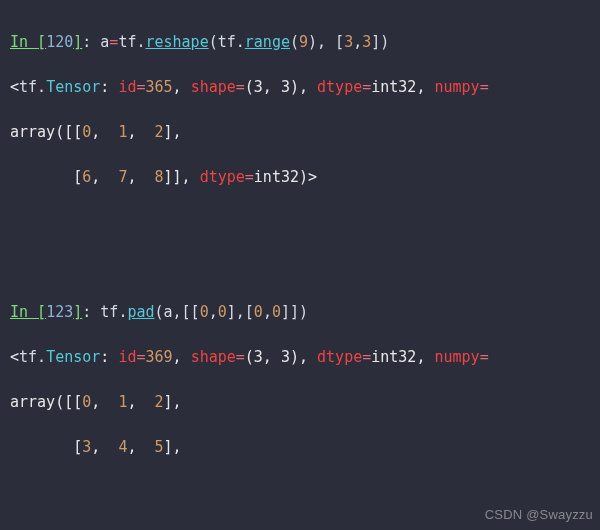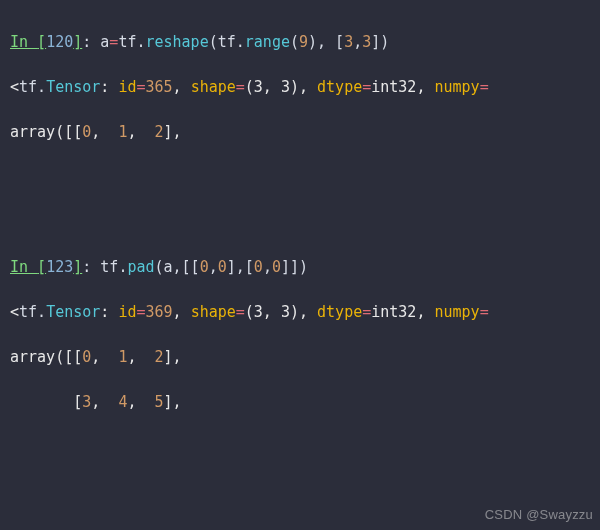--- a/index.html
+++ b/index.html
@@ -18,25 +18,25 @@
     padding:8px 10px;
     white-space:pre;
   }
   .ln{display:block;}
   .prompt-in .bracket{color:#7fd97f;text-decoration:underline;}
   .prompt-in .num{color:#8ab3d5;text-align:right;}
   .prompt-out .bracket{color:#e06c75;}
   .prompt-out .num{color:#e06c75;}
   .var{color:#d6dbe5;}
   .op{color:#e06c75;}
-  .fn{color:#56c8d8;}
+  .fn{color:#56c8d8;text-decoration:underline;}
   .paren{color:#d6dbe5;}
   .int{color:#d19a66;}
   .out-angle{color:#e8e8e8;}
-  .out-key{color:#eab308;}
+  .out-key{color:#ef4444;}
   .out-txt{color:#e8e8e8;}
   .arr-num{color:#d19a66;}
   .tensor-word{color:#56c8d8;}
   .tf-word{color:#d6dbe5;}
   .dot{color:#d6dbe5;}
   .watermark{
     position:absolute;
     right:7px;
     bottom:6px;
     font-family:Arial,sans-serif;
@@ -45,20 +45,21 @@
     letter-spacing:0.2px;
   }
 </style>
 </head>
 <body>
 
 <div class="code">
 <span class="ln"><span class="prompt-in"><span class="bracket">In </span><span class="bracket">[</span><span class="num">120</span><span class="bracket">]</span></span><span class="var">: a</span><span class="op">=</span><span class="tf-word">tf</span><span class="dot">.</span><span class="fn">reshape</span><span class="paren">(</span><span class="tf-word">tf</span><span class="dot">.</span><span class="fn">range</span><span class="paren">(</span><span class="int">9</span><span class="paren">)</span><span class="paren">, [</span><span class="int">3</span><span class="paren">,</span><span class="int">3</span><span class="paren">])</span></span>
 <span class="ln"><span class="out-angle">&lt;</span><span class="tf-word">tf</span><span class="dot">.</span><span class="tensor-word">Tensor</span><span class="out-txt">: </span><span class="out-key">id</span><span class="op">=</span><span class="arr-num">365</span><span class="out-txt">, </span><span class="out-key">shape</span><span class="op">=</span><span class="out-txt">(3, 3)</span><span class="out-txt">, </span><span class="out-key">dtype</span><span class="op">=</span><span class="out-txt">int32</span><span class="out-txt">, </span><span class="out-key">numpy</span><span class="op">=</span></span>
 <span class="ln"><span class="out-txt">array([[</span><span class="arr-num">0</span><span class="out-txt">,  </span><span class="arr-num">1</span><span class="out-txt">,  </span><span class="arr-num">2</span><span class="out-txt">],</span></span>
+<span class="ln"><span class="out-txt">       [</span><span class="arr-num">6</span><span class="out-txt">,  </span><span class="arr-num">7</span><span class="out-txt">,  </span><span class="arr-num">8</span><span class="out-txt">]], </span><span class="out-key">dtype</span><span class="op">=</span><span class="out-txt">int32</span><span class="out-txt">)&gt;</span></span>
 <span class="ln"> </span>
 <span class="ln"> </span>
 <span class="ln"><span class="prompt-in"><span class="bracket">In </span><span class="bracket">[</span><span class="num">123</span><span class="bracket">]</span></span><span class="var">: </span><span class="tf-word">tf</span><span class="dot">.</span><span class="fn">pad</span><span class="paren">(a,[[</span><span class="int">0</span><span class="paren">,</span><span class="int">0</span><span class="paren">],[</span><span class="int">0</span><span class="paren">,</span><span class="int">0</span><span class="paren">]])</span></span>
 <span class="ln"><span class="out-angle">&lt;</span><span class="tf-word">tf</span><span class="dot">.</span><span class="tensor-word">Tensor</span><span class="out-txt">: </span><span class="out-key">id</span><span class="op">=</span><span class="arr-num">369</span><span class="out-txt">, </span><span class="out-key">shape</span><span class="op">=</span><span class="out-txt">(3, 3)</span><span class="out-txt">, </span><span class="out-key">dtype</span><span class="op">=</span><span class="out-txt">int32</span><span class="out-txt">, </span><span class="out-key">numpy</span><span class="op">=</span></span>
 <span class="ln"><span class="out-txt">array([[</span><span class="arr-num">0</span><span class="out-txt">,  </span><span class="arr-num">1</span><span class="out-txt">,  </span><span class="arr-num">2</span><span class="out-txt">],</span></span>
 <span class="ln"><span class="out-txt">       [</span><span class="arr-num">3</span><span class="out-txt">,  </span><span class="arr-num">4</span><span class="out-txt">,  </span><span class="arr-num">5</span><span class="out-txt">],</span></span>
 
 
 
 

